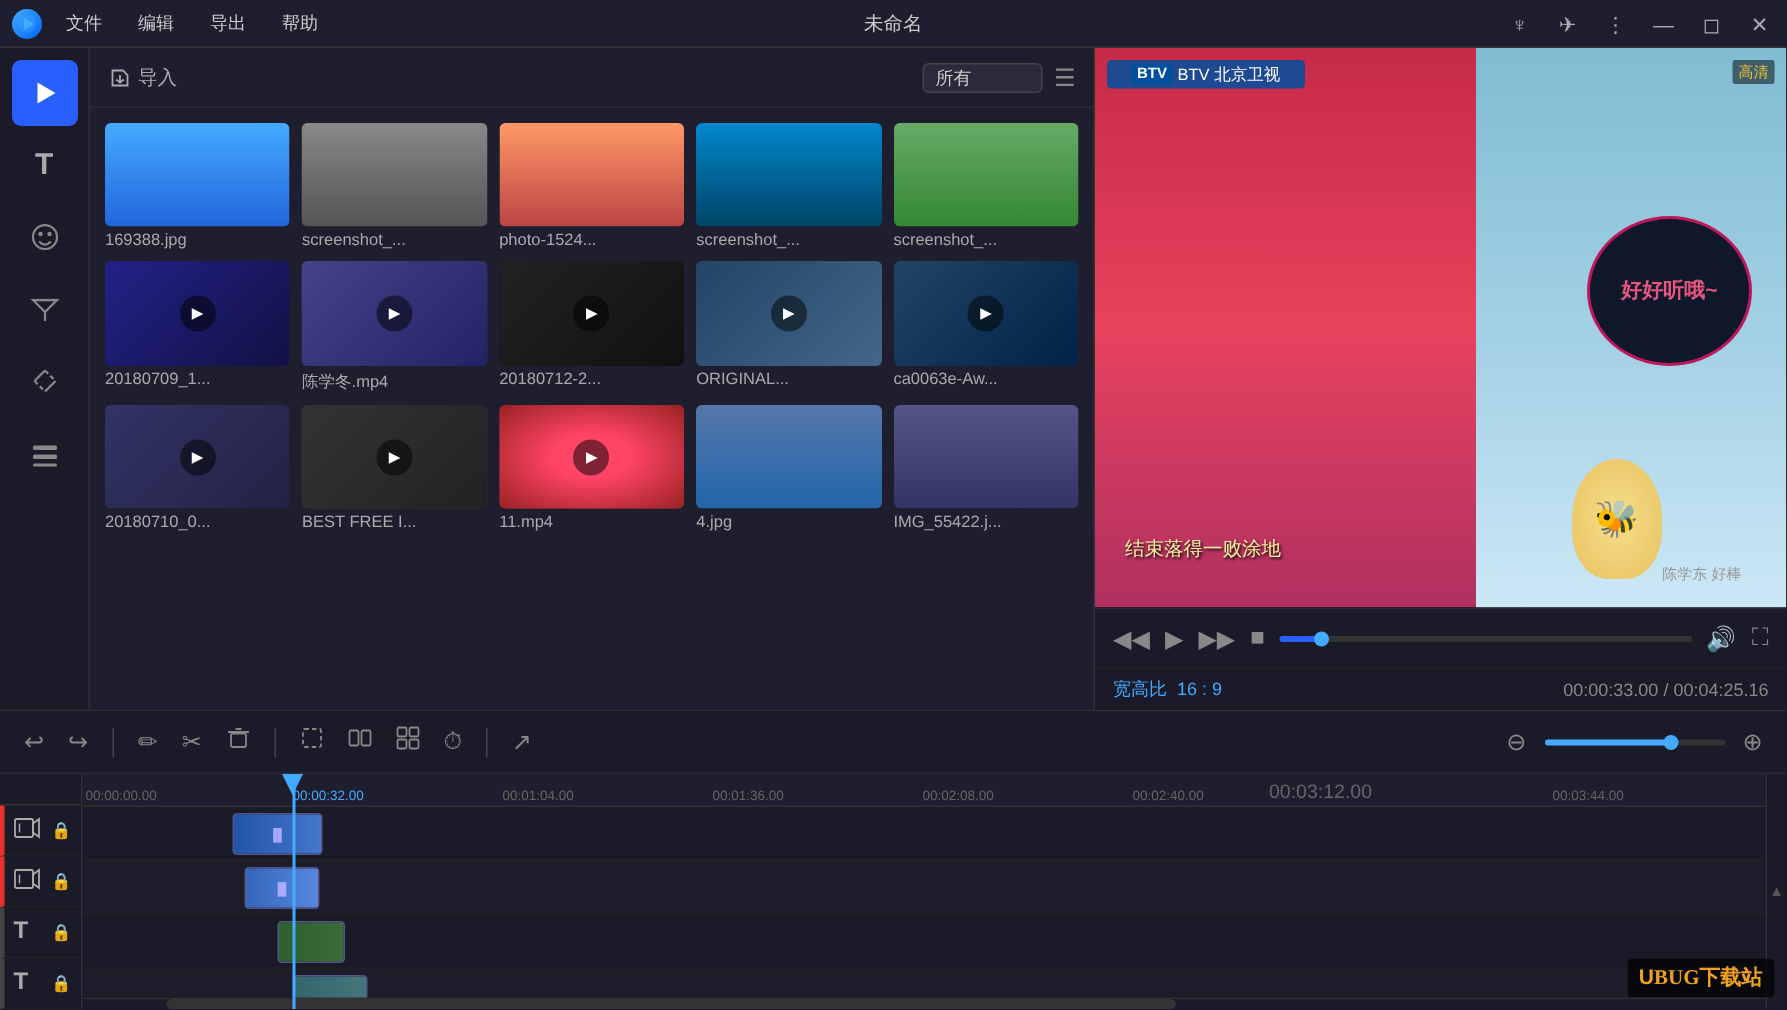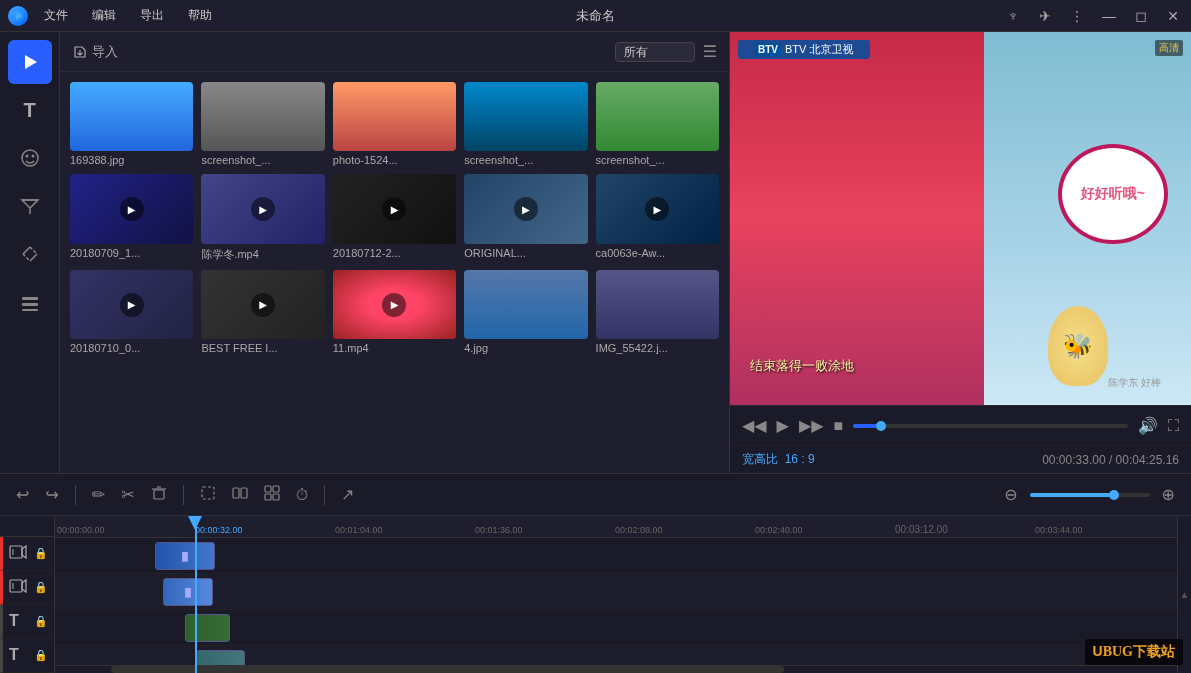--- a/index.html
+++ b/index.html
@@ -266,31 +266,31 @@
       position: absolute;
       bottom: 15px;
       right: 30px;
       color: #999;
       font-size: 10px;
     }
     .video-bubble {
       position: absolute;
       top: 30%;
       right: 5%;
-      background: #ffffff;
+      background: #0f172a;
       border-radius: 50%;
       width: 110px;
       height: 100px;
       display: flex;
       align-items: center;
       justify-content: center;
       color: #e75480;
       font-size: 14px;
       font-weight: bold;
-      border: 4px solid #be185d;
+      border: 2px solid #be185d;
       text-align: center;
     }
     .video-character {
       position: absolute;
       bottom: 5%;
       right: 18%;
       width: 60px;
       height: 80px;
       background: radial-gradient(#f5e08a, #e8c060);
       border-radius: 50% 50% 40% 40%;
@@ -868,21 +868,21 @@
 
       <div id="timeline-ruler">
         <div id="timeline-playhead-marker"></div>
         <div style="position:absolute;left:0;top:0;width:100%;height:100%;display:flex;align-items:flex-end;padding-bottom:2px;text-decoration:underline;">
           <span style="position:absolute;left:2px;font-size:9px;color:#666;">00:00:00.00</span>
           <span style="position:absolute;left:140px;font-size:9px;color:#4af;">00:00:32.00</span>
           <span style="position:absolute;left:280px;font-size:9px;color:#666;">00:01:04.00</span>
           <span style="position:absolute;left:420px;font-size:9px;color:#666;">00:01:36.00</span>
           <span style="position:absolute;left:560px;font-size:9px;color:#666;">00:02:08.00</span>
           <span style="position:absolute;left:700px;font-size:9px;color:#666;">00:02:40.00</span>
-          <span style="position:absolute;left:840px;font-size:10px;color:#666;text-align:right;">00:03:12.00</span>
+          <span style="position:absolute;left:791px;font-size:13px;color:#666;text-align:right;">00:03:12.00</span>
           <span style="position:absolute;left:980px;font-size:9px;color:#666;">00:03:44.00</span>
         </div>
       </div>
 
       <div id="timeline-playhead"></div>
 
       <div id="timeline-tracks">
 
         <div class="timeline-track-row">
           <div class="track-clip clip-video" style="left:100px;width:60px;">

